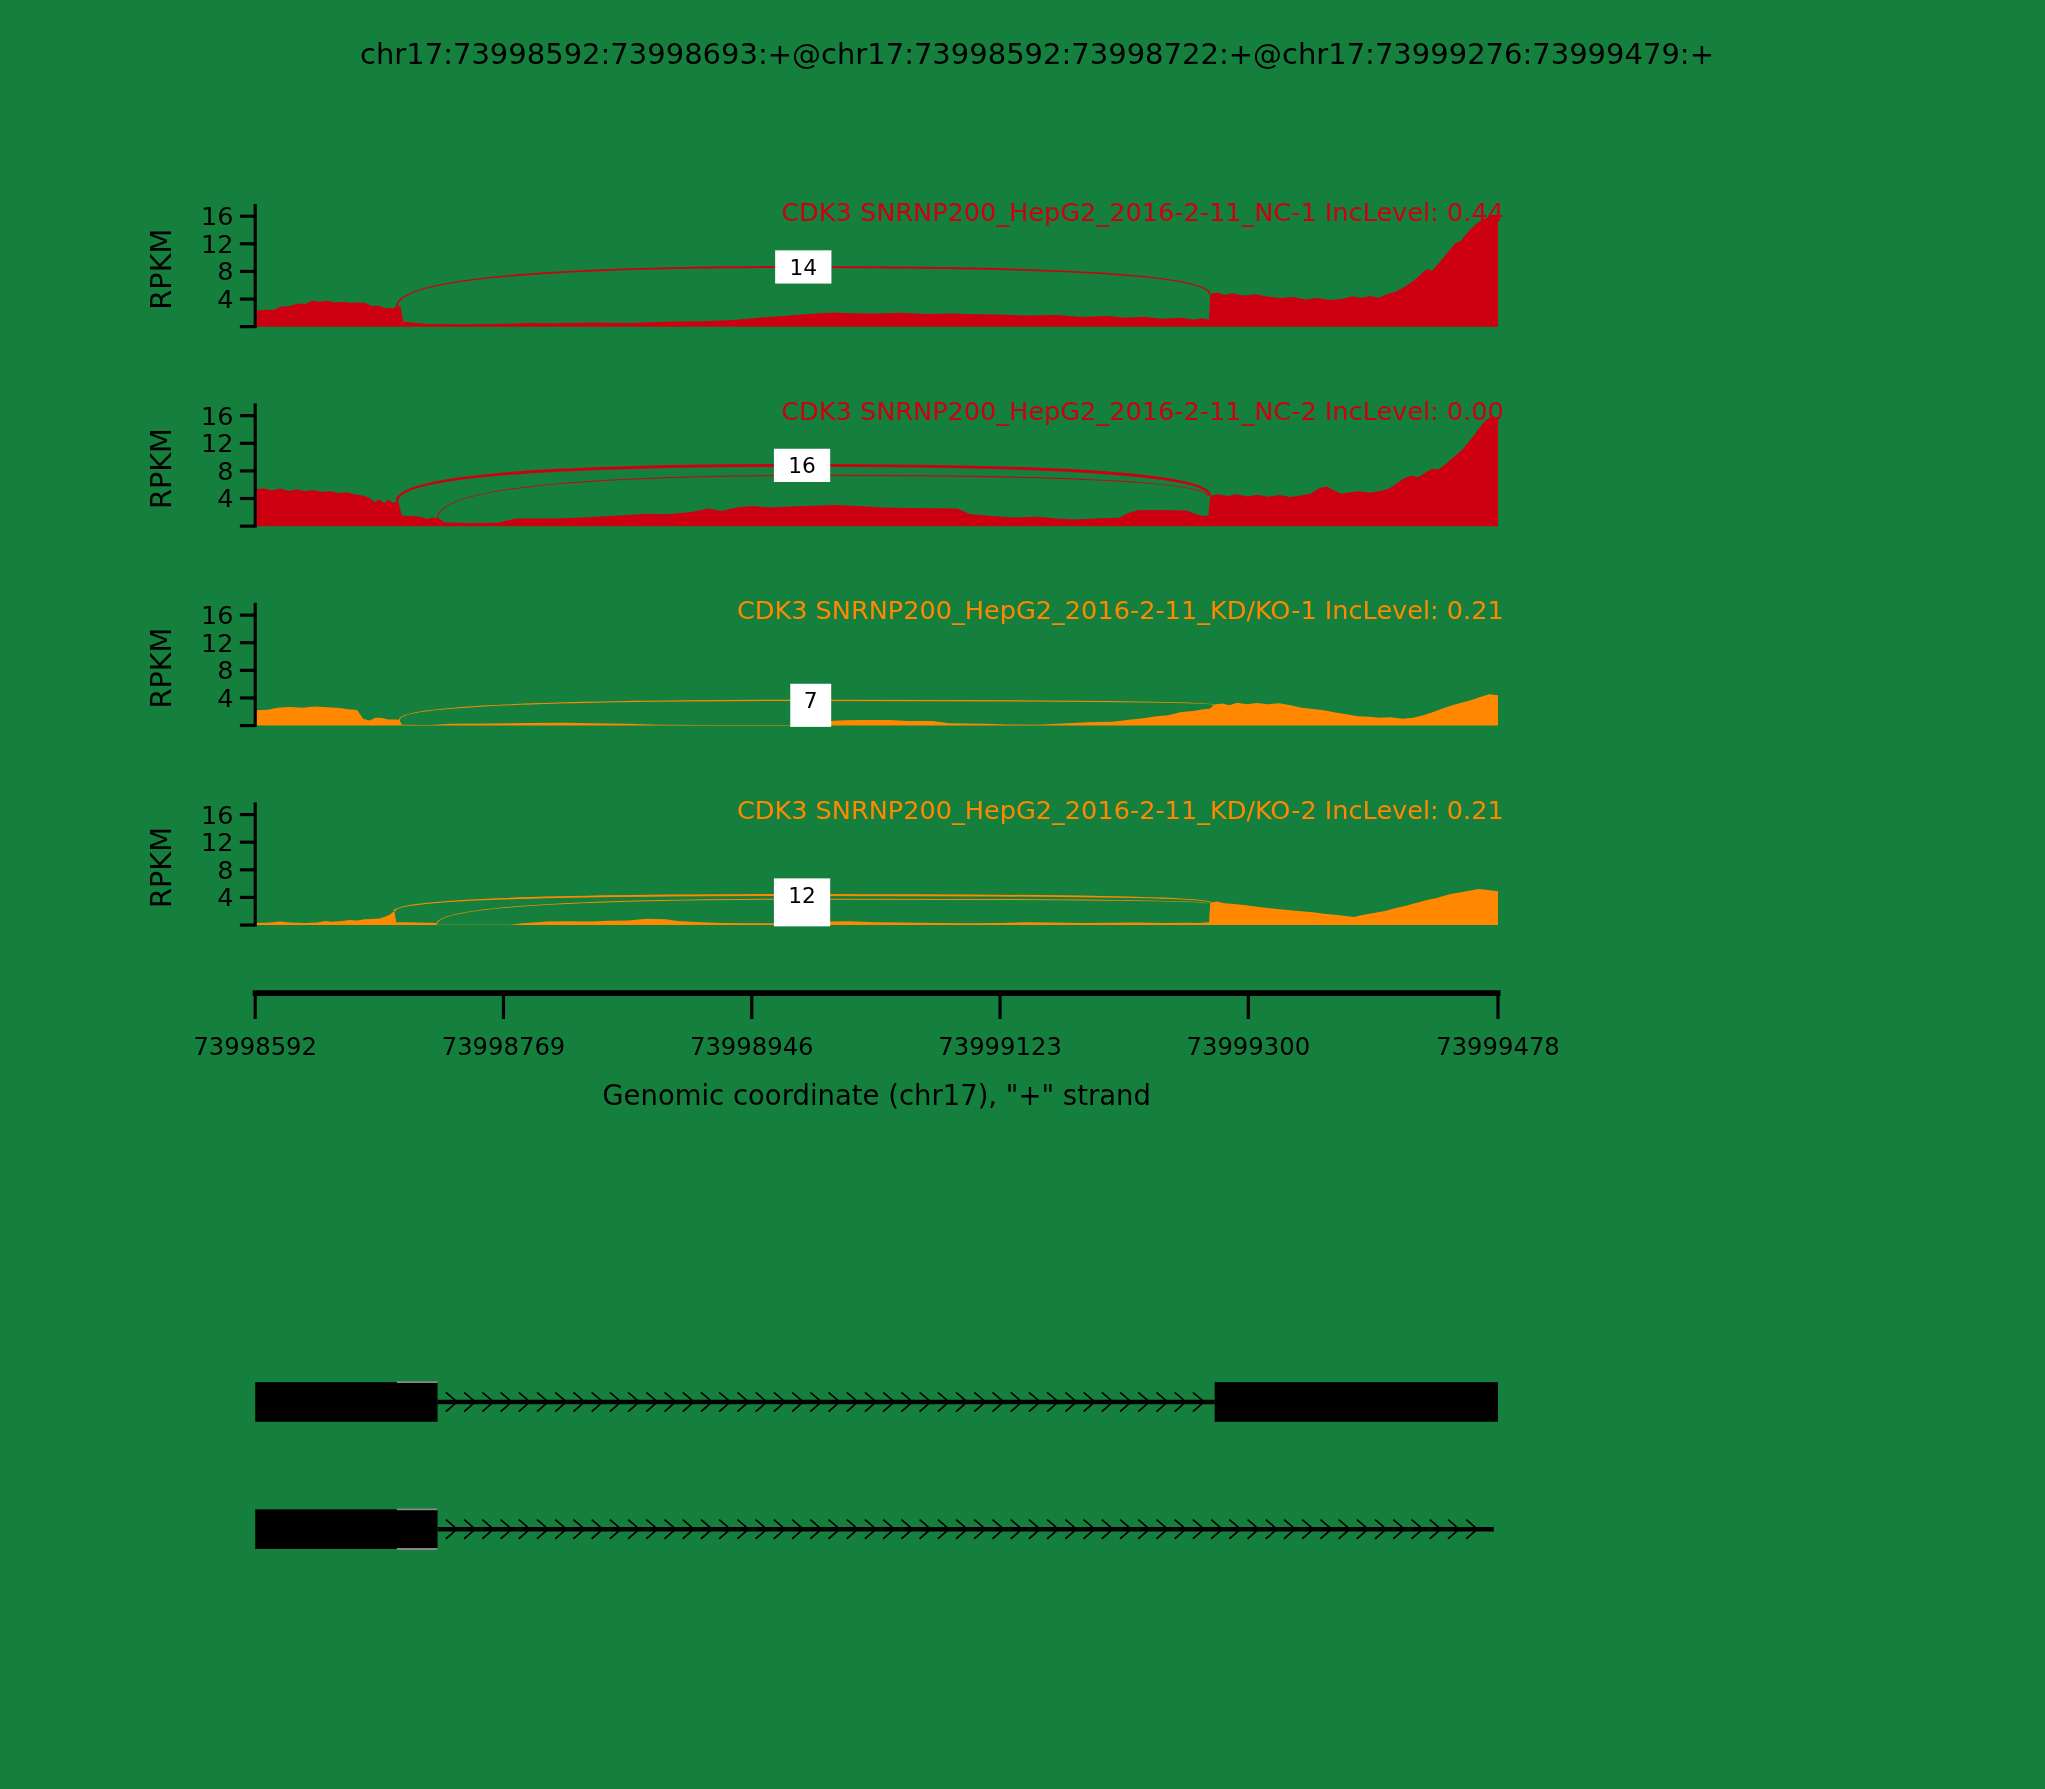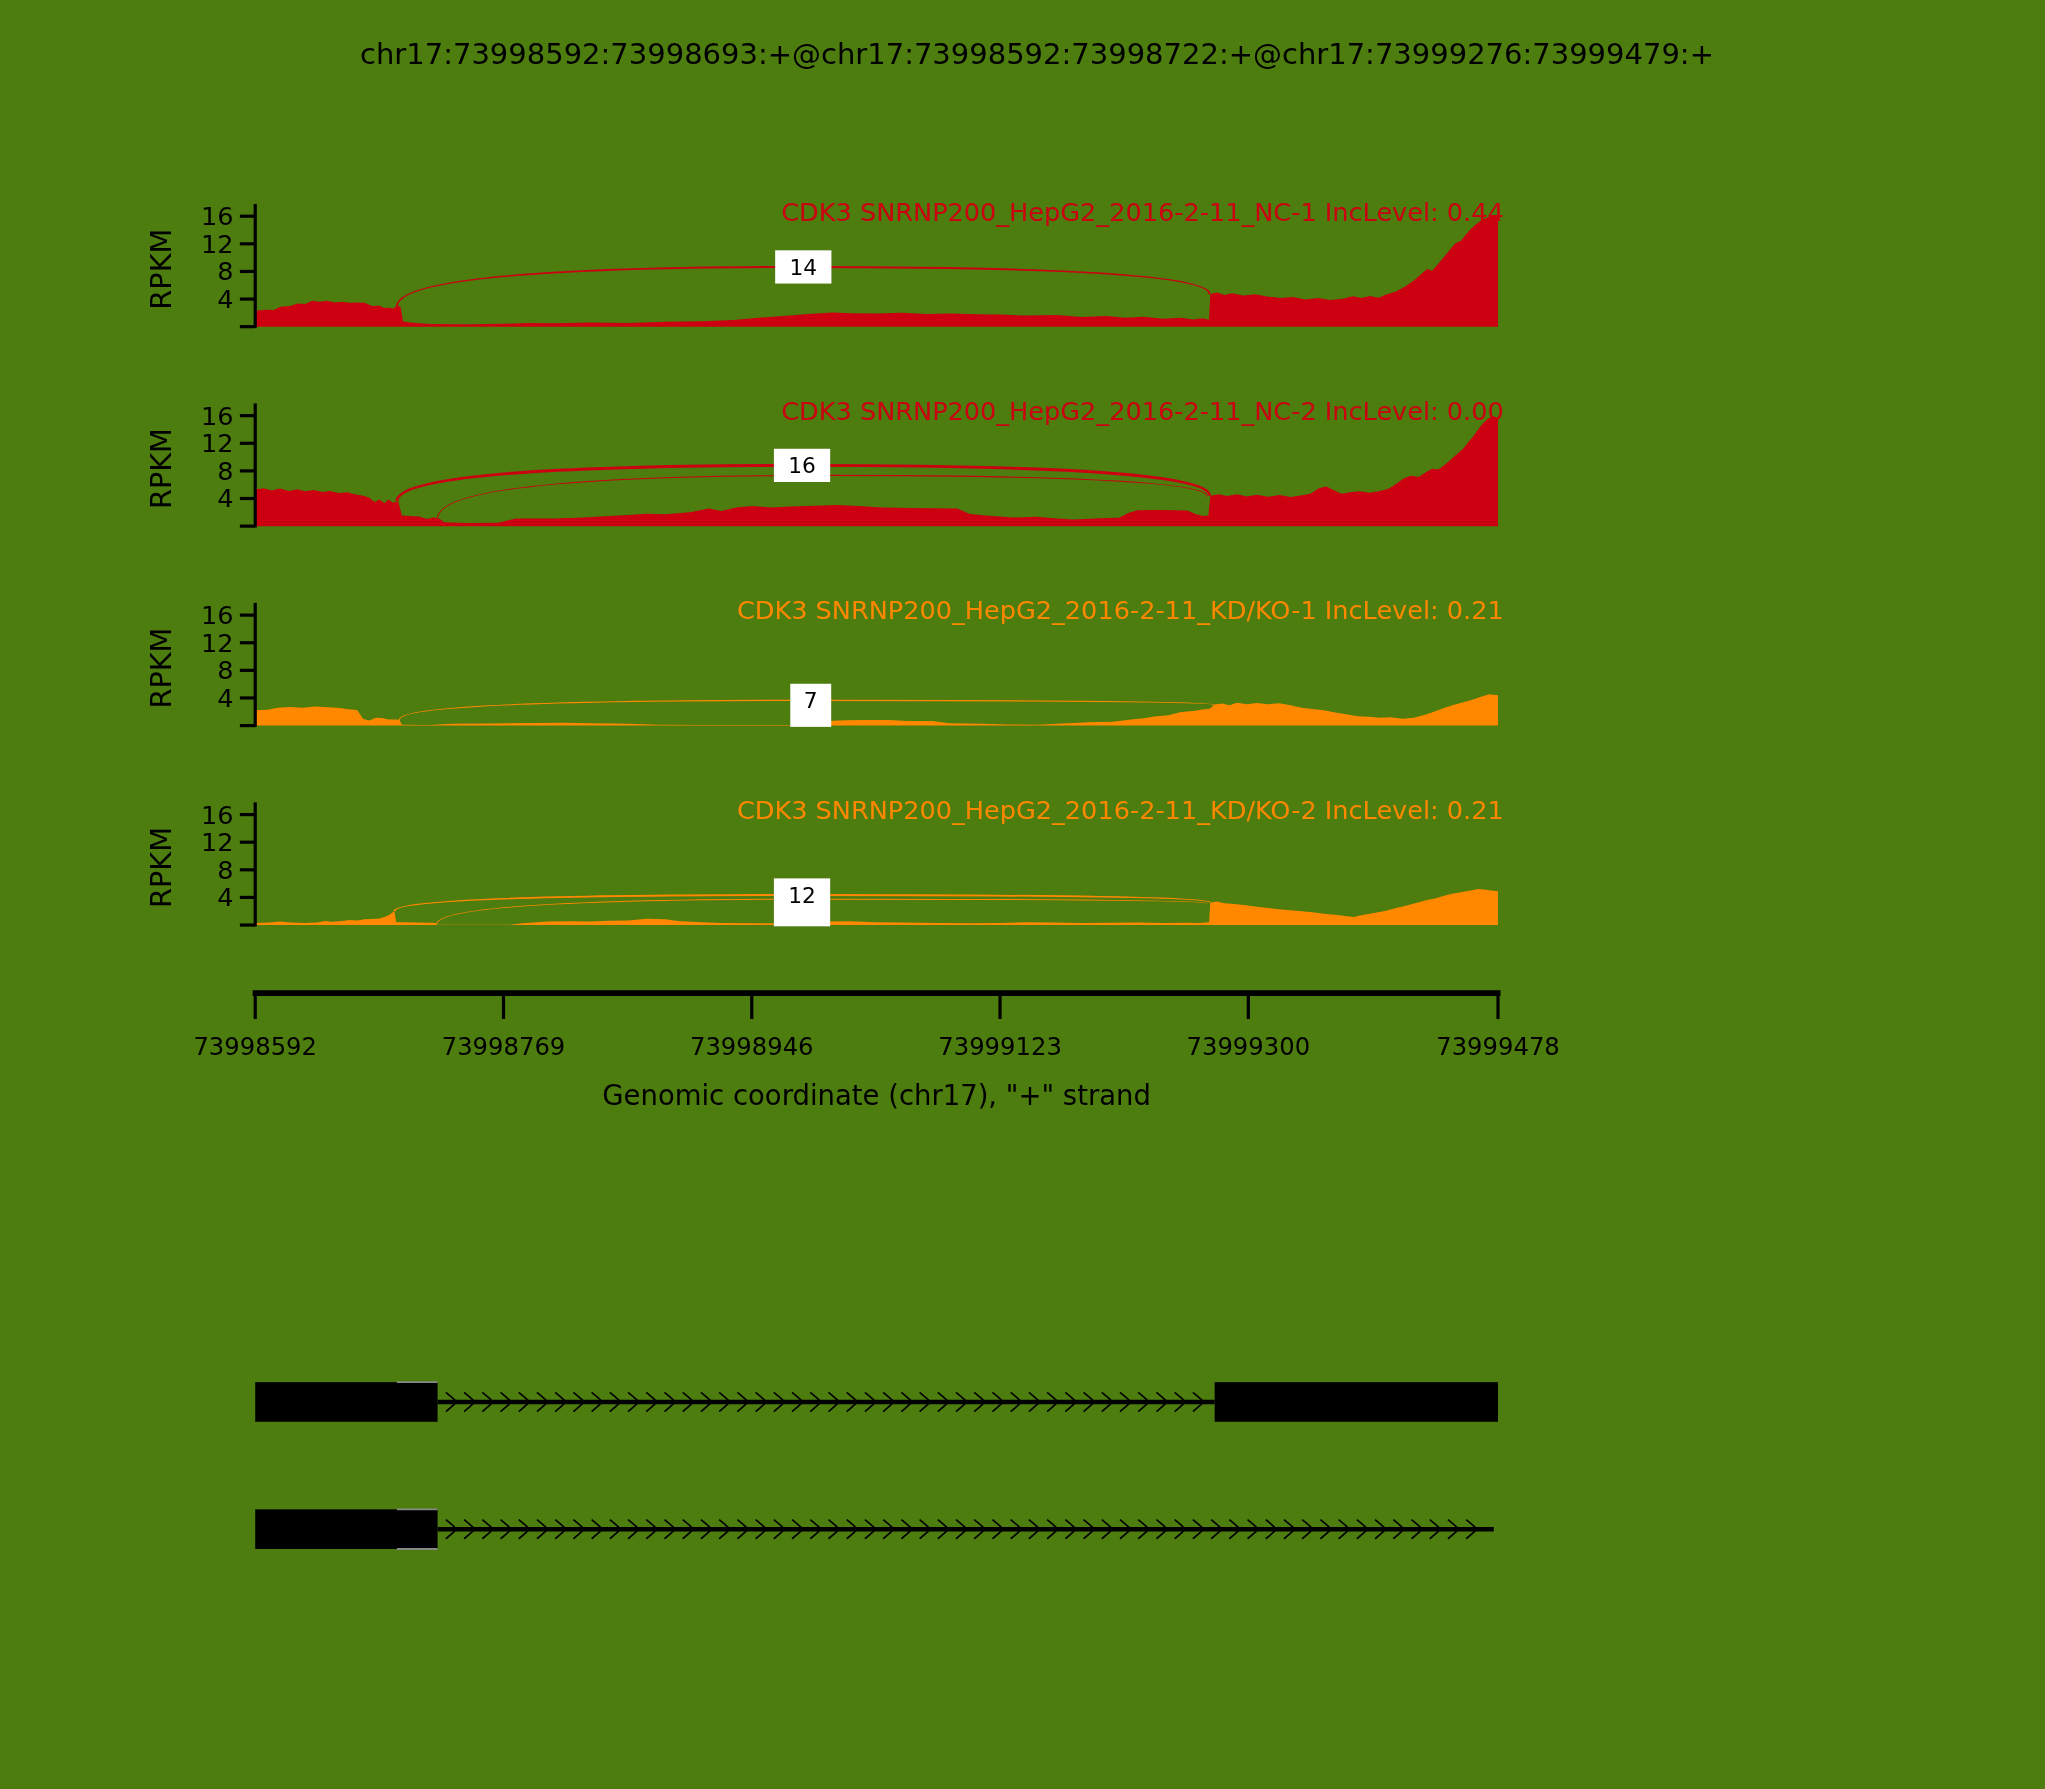--- a/index.html
+++ b/index.html
@@ -1,16 +1,16 @@
 <!DOCTYPE html>
 <html style="font-size:10.2px"><head>
 <meta charset="utf-8">
 <style>
   html,body{margin:0;padding:0;background:#ffffff;}
-  .figure{position:relative;width:2046px;height:1790px;background:#4d7c0f;
+  .figure{position:relative;width:2046px;height:1790px;background:#15803d;
           font-family:"DejaVu Sans", sans-serif;overflow:hidden;}
   .title{position:absolute;top:37px;left:0;width:2074px;text-align:center;
          font-size:29px;color:#000;white-space:nowrap;}
   svg{position:absolute;top:0;left:0;}
   svg text{font-family:"DejaVu Sans", sans-serif;}
 </style>
 </head>
 <body>
 
 <div class="figure">

